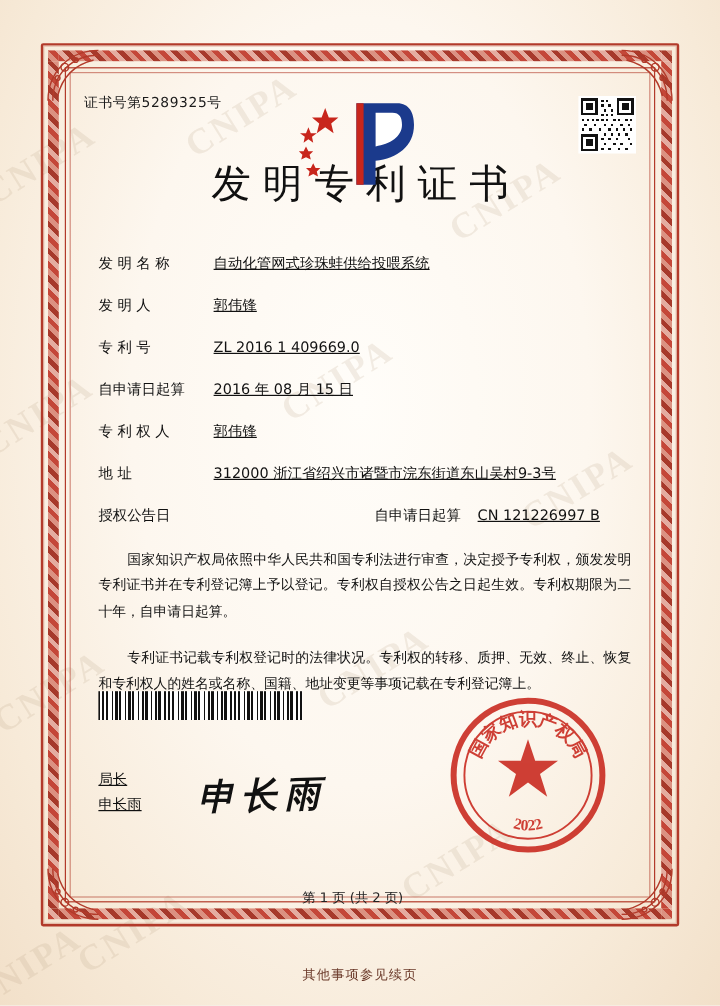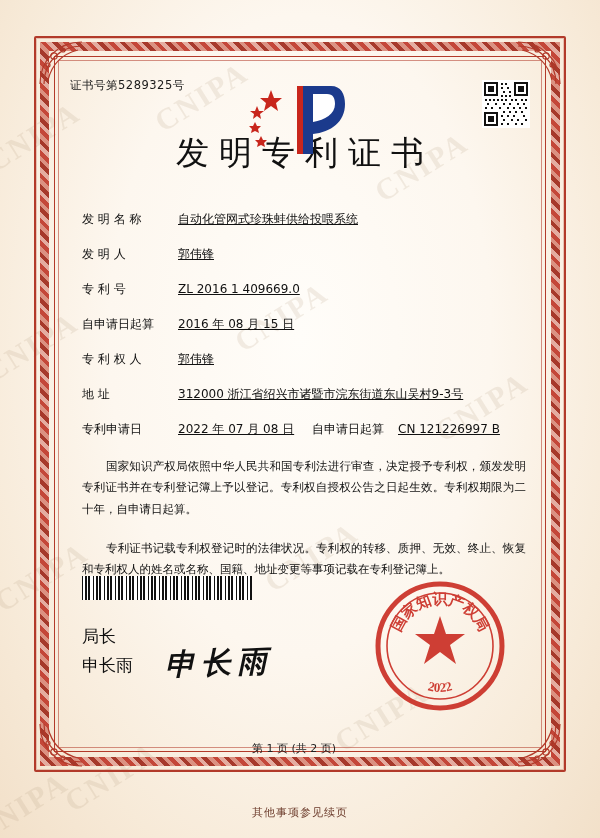--- a/index.html
+++ b/index.html
@@ -116,21 +116,21 @@
     text-indent:24px;
     padding-left:12px;padding-right:4px;
   }
 
   
   .barcode{position:absolute;left:12px;bottom:138px;height:24px;width:170px;
     background:repeating-linear-gradient(90deg,#111 0 1px,#fff 1px 3px,#111 3px 5px,#fff 5px 6px,#111 6px 8px,#fff 8px 11px);
   }
 
   
-  .sig{position:absolute;left:12px;bottom:58px;font-size:17px;color:#111;line-height:1.7;}
+  .sig{position:absolute;left:12px;bottom:58px;font-size:12px;color:#111;line-height:1.7;text-decoration:underline;}
   .sig-name{
     position:absolute;left:95px;bottom:54px;
     font-family:"Liberation Serif","DejaVu Serif",serif;
     font-size:30px;color:#111;letter-spacing:6px;
     font-style:italic;font-weight:700;
     transform:rotate(-2deg);
   }
 
   
   .seal{position:absolute;right:20px;bottom:22px;width:140px;height:140px;}
@@ -323,22 +323,21 @@
         <div class="value">郭伟锋</div>
       </div>
       <div class="row">
         <div class="label">地        址</div>
         <div class="value">312000 浙江省绍兴市诸暨市浣东街道东山吴村9-3号</div>
       </div>
 
       <div class="row">
         <div class="pair">
           <div class="left">
-            <div class="label">专利申请日</div>
-            <div class="value">2022 年 07 月 08 日</div>
+            <div class="label">授权公告日</div>
           </div>
           <div class="right">
             <div class="label">自申请日起算</div>
             <div class="value">CN 121226997 B</div>
           </div>
         </div>
       </div>
     </div>
 
     <div class="para">国家知识产权局依照中华人民共和国专利法进行审查，决定授予专利权，颁发发明专利证书并在专利登记簿上予以登记。专利权自授权公告之日起生效。专利权期限为二十年，自申请日起算。</div>

